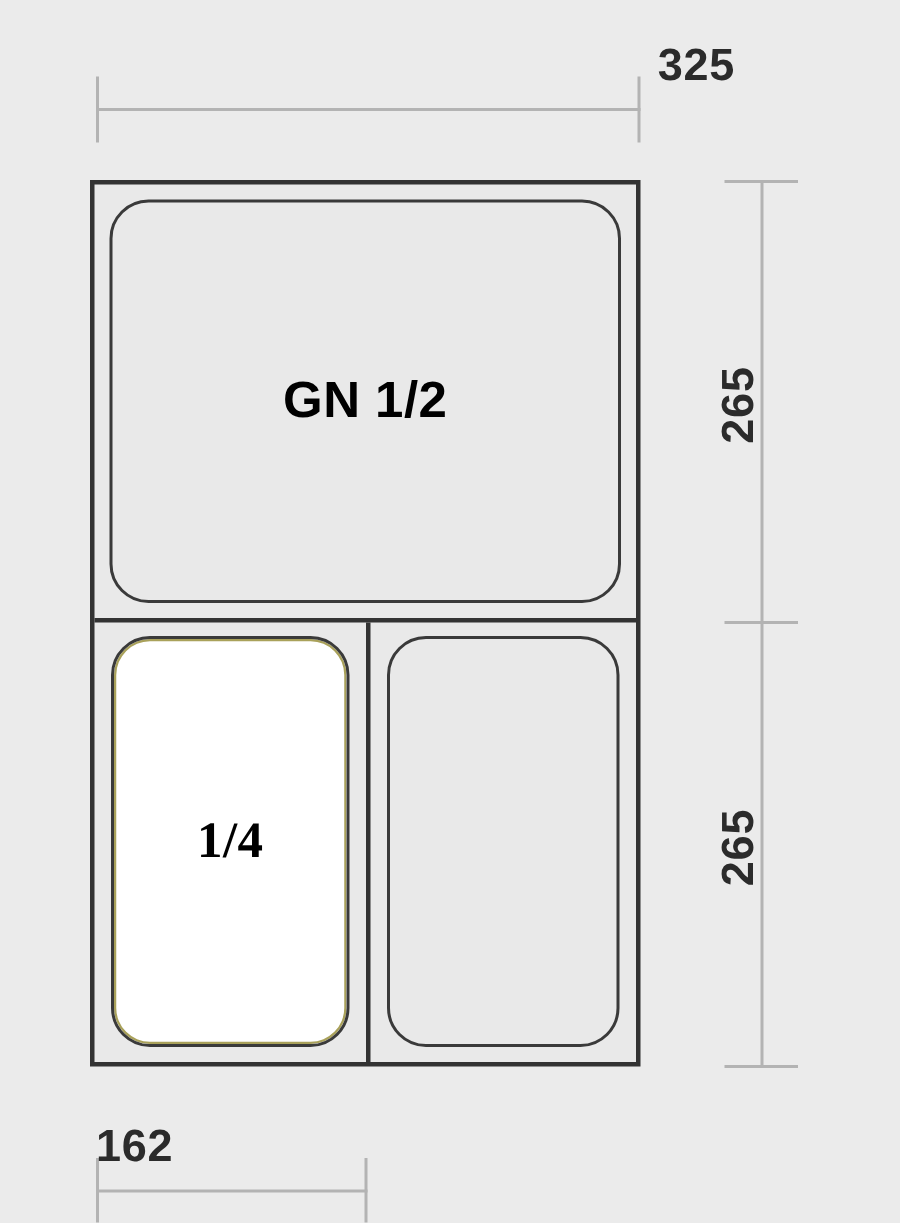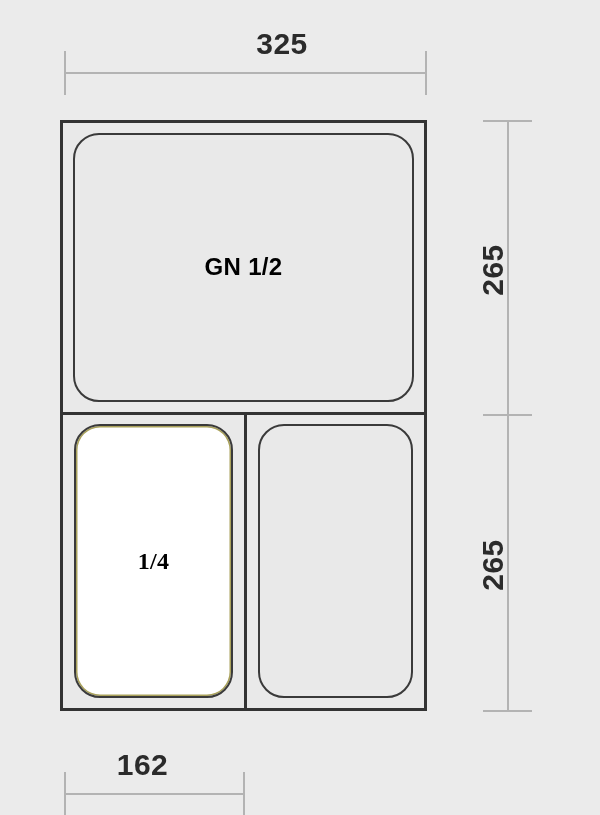--- a/index.html
+++ b/index.html
@@ -88,37 +88,37 @@
     display: flex;
     align-items: center;
     justify-content: center;
     text-align: center;
   }
   .pan.selected {
     background: #ffffff;
     box-shadow: inset 0 0 0 1.5px #a9a15a;
   }
   .pan-label {
-    font-size: 24px;
+    font-size: 34px;
     font-weight: bold;
     color: #000000;
     line-height: 1.12;
     letter-spacing: 0.3px;
   }
   .pan-label .l2 { display: block; font-family: Liberation Serif, serif; }
 </style>
 </head>
 <body>
 
 <div id="stage">
 
   <div class="ext-line v" style="left:64px; top:51px; height:44px;"></div>
   <div class="ext-line v" style="left:425px; top:51px; height:44px;"></div>
   <div class="dim-line h" style="left:64px; top:72px; width:363px;"></div>
-  <div class="dim-label" style="left:16px; top:27px; width:490px; text-align:center;padding-left:21px;">325</div>
+  <div class="dim-label" style="left:0px; top:27px; width:490px; text-align:right;">325</div>
 
   <div id="outer-frame">
 
     <div class="cell" style="left:0; top:0; right:0; height:289px;">
       <div class="pan" style="left:10px; top:10px; right:10px; bottom:10px;">
         <span class="pan-label">
           <span>GN 1/2</span>
         </span>
       </div>
     </div>
@@ -151,15 +151,15 @@
   <div class="ext-line h" style="left:483px; top:414px; width:49px;"></div>
   <div class="ext-line h" style="left:483px; top:710px; width:49px;"></div>
 
   <div class="dim-label vertical" style="left:413px; top:253px; width:160px; text-align:center;">265</div>
 
   <div class="dim-label vertical" style="left:413px; top:548px; width:160px; text-align:center;">265</div>
 
   <div class="ext-line v" style="left:64px; top:772px; height:43px;"></div>
   <div class="ext-line v" style="left:243px; top:772px; height:43px;"></div>
   <div class="dim-line h" style="left:64px; top:793px; width:181px;"></div>
-  <div class="dim-label" style="left:52px; top:748px; width:181px; text-align:center;">162</div>
+  <div class="dim-label" style="left:64px; top:748px; width:181px; text-align:left;">162</div>
 
 </div>
 
 </body></html>

